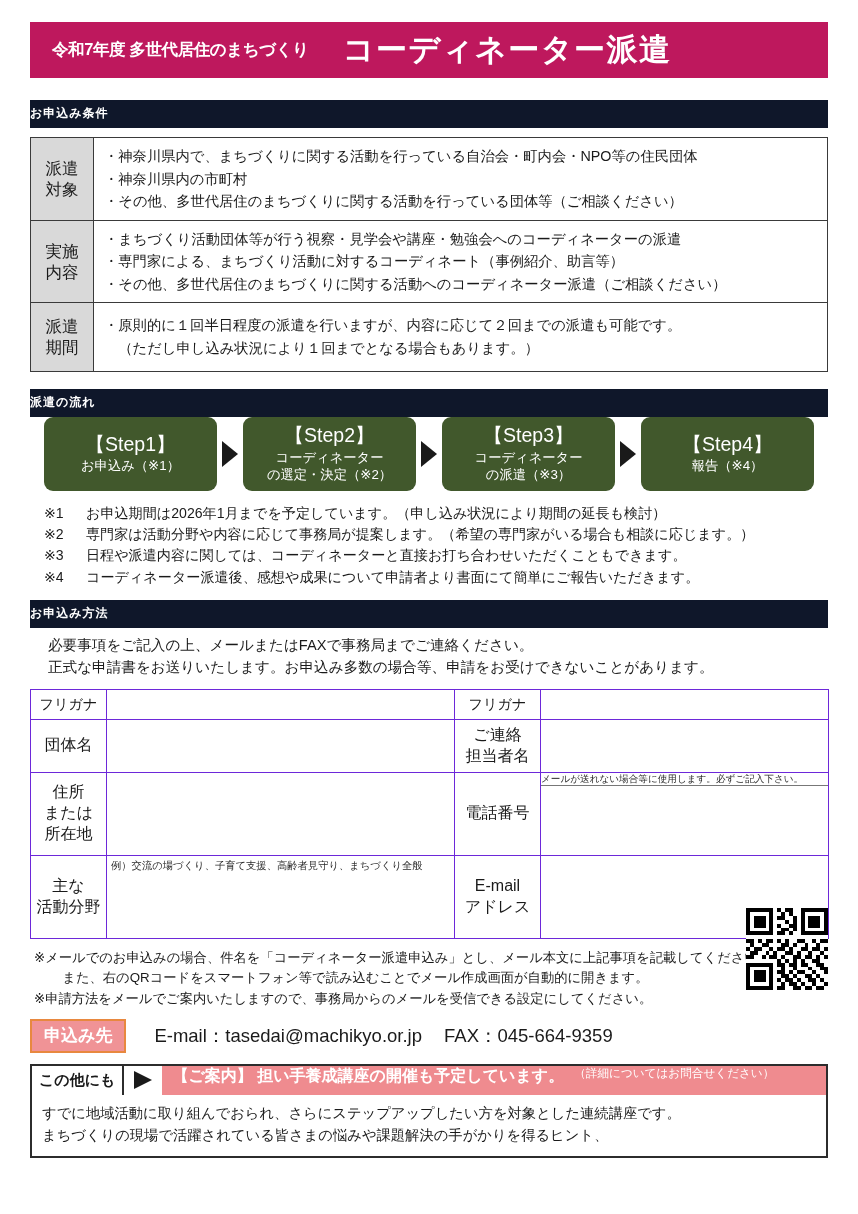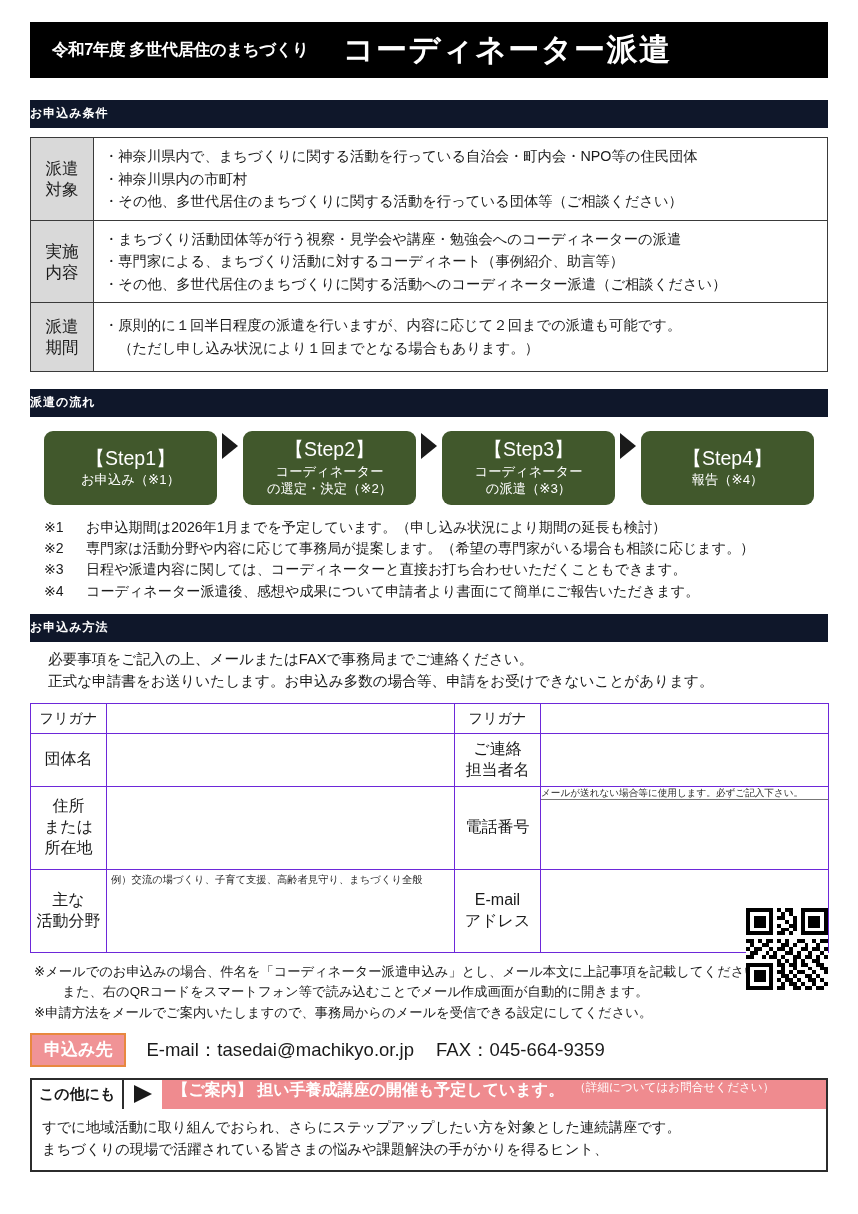--- a/index.html
+++ b/index.html
@@ -18,21 +18,21 @@
   .page {
     width: 858px;
     height: 1214px;
     box-sizing: border-box;
     padding: 22px 30px 0 30px;
     position: relative;
   }
 
   
   .header-band {
-    background: #000000;
+    background: #be185d;
     height: 56px;
     display: flex;
     align-items: center;
     padding: 0 22px;
     box-sizing: border-box;
   }
   .header-sub {
     color: #ffffff;
     font-size: 16.5px;
     font-weight: bold;
@@ -80,21 +80,21 @@
   .body-cell {
     padding: 7px 8px 7px 10px;
     font-size: 14.3px;
     line-height: 1.58;
   }
   .body-cell div { white-space: nowrap; }
 
   
   .steps {
     display: flex;
-    margin-top: 14px;
+    align-items: center;
     padding: 0 14px;
   }
   .step-box {
     background: #41582c;
     color: #ffffff;
     border-radius: 9px;
     flex: 1 1 0;
     height: 74px;
     display: flex;
     flex-direction: column;
@@ -215,21 +215,21 @@
   .badge-inquiry {
     border: 2px solid #1a1a1a;
     color: #1a1a1a;
     font-size: 17px;
     font-weight: bold;
     padding: 5px 8px 6px 8px;
     white-space: nowrap;
     line-height: 1;
   }
   .contact-text {
-    margin-left: 20px;
+    margin-left: 28px;
     font-size: 18.5px;
     white-space: nowrap;
   }
   .contact-text .gap { display: inline-block; width: 22px; }
   .org-lines {
     margin-left: 14px;
   }
   .org-line1 {
     font-size: 16.2px;
     white-space: nowrap;

